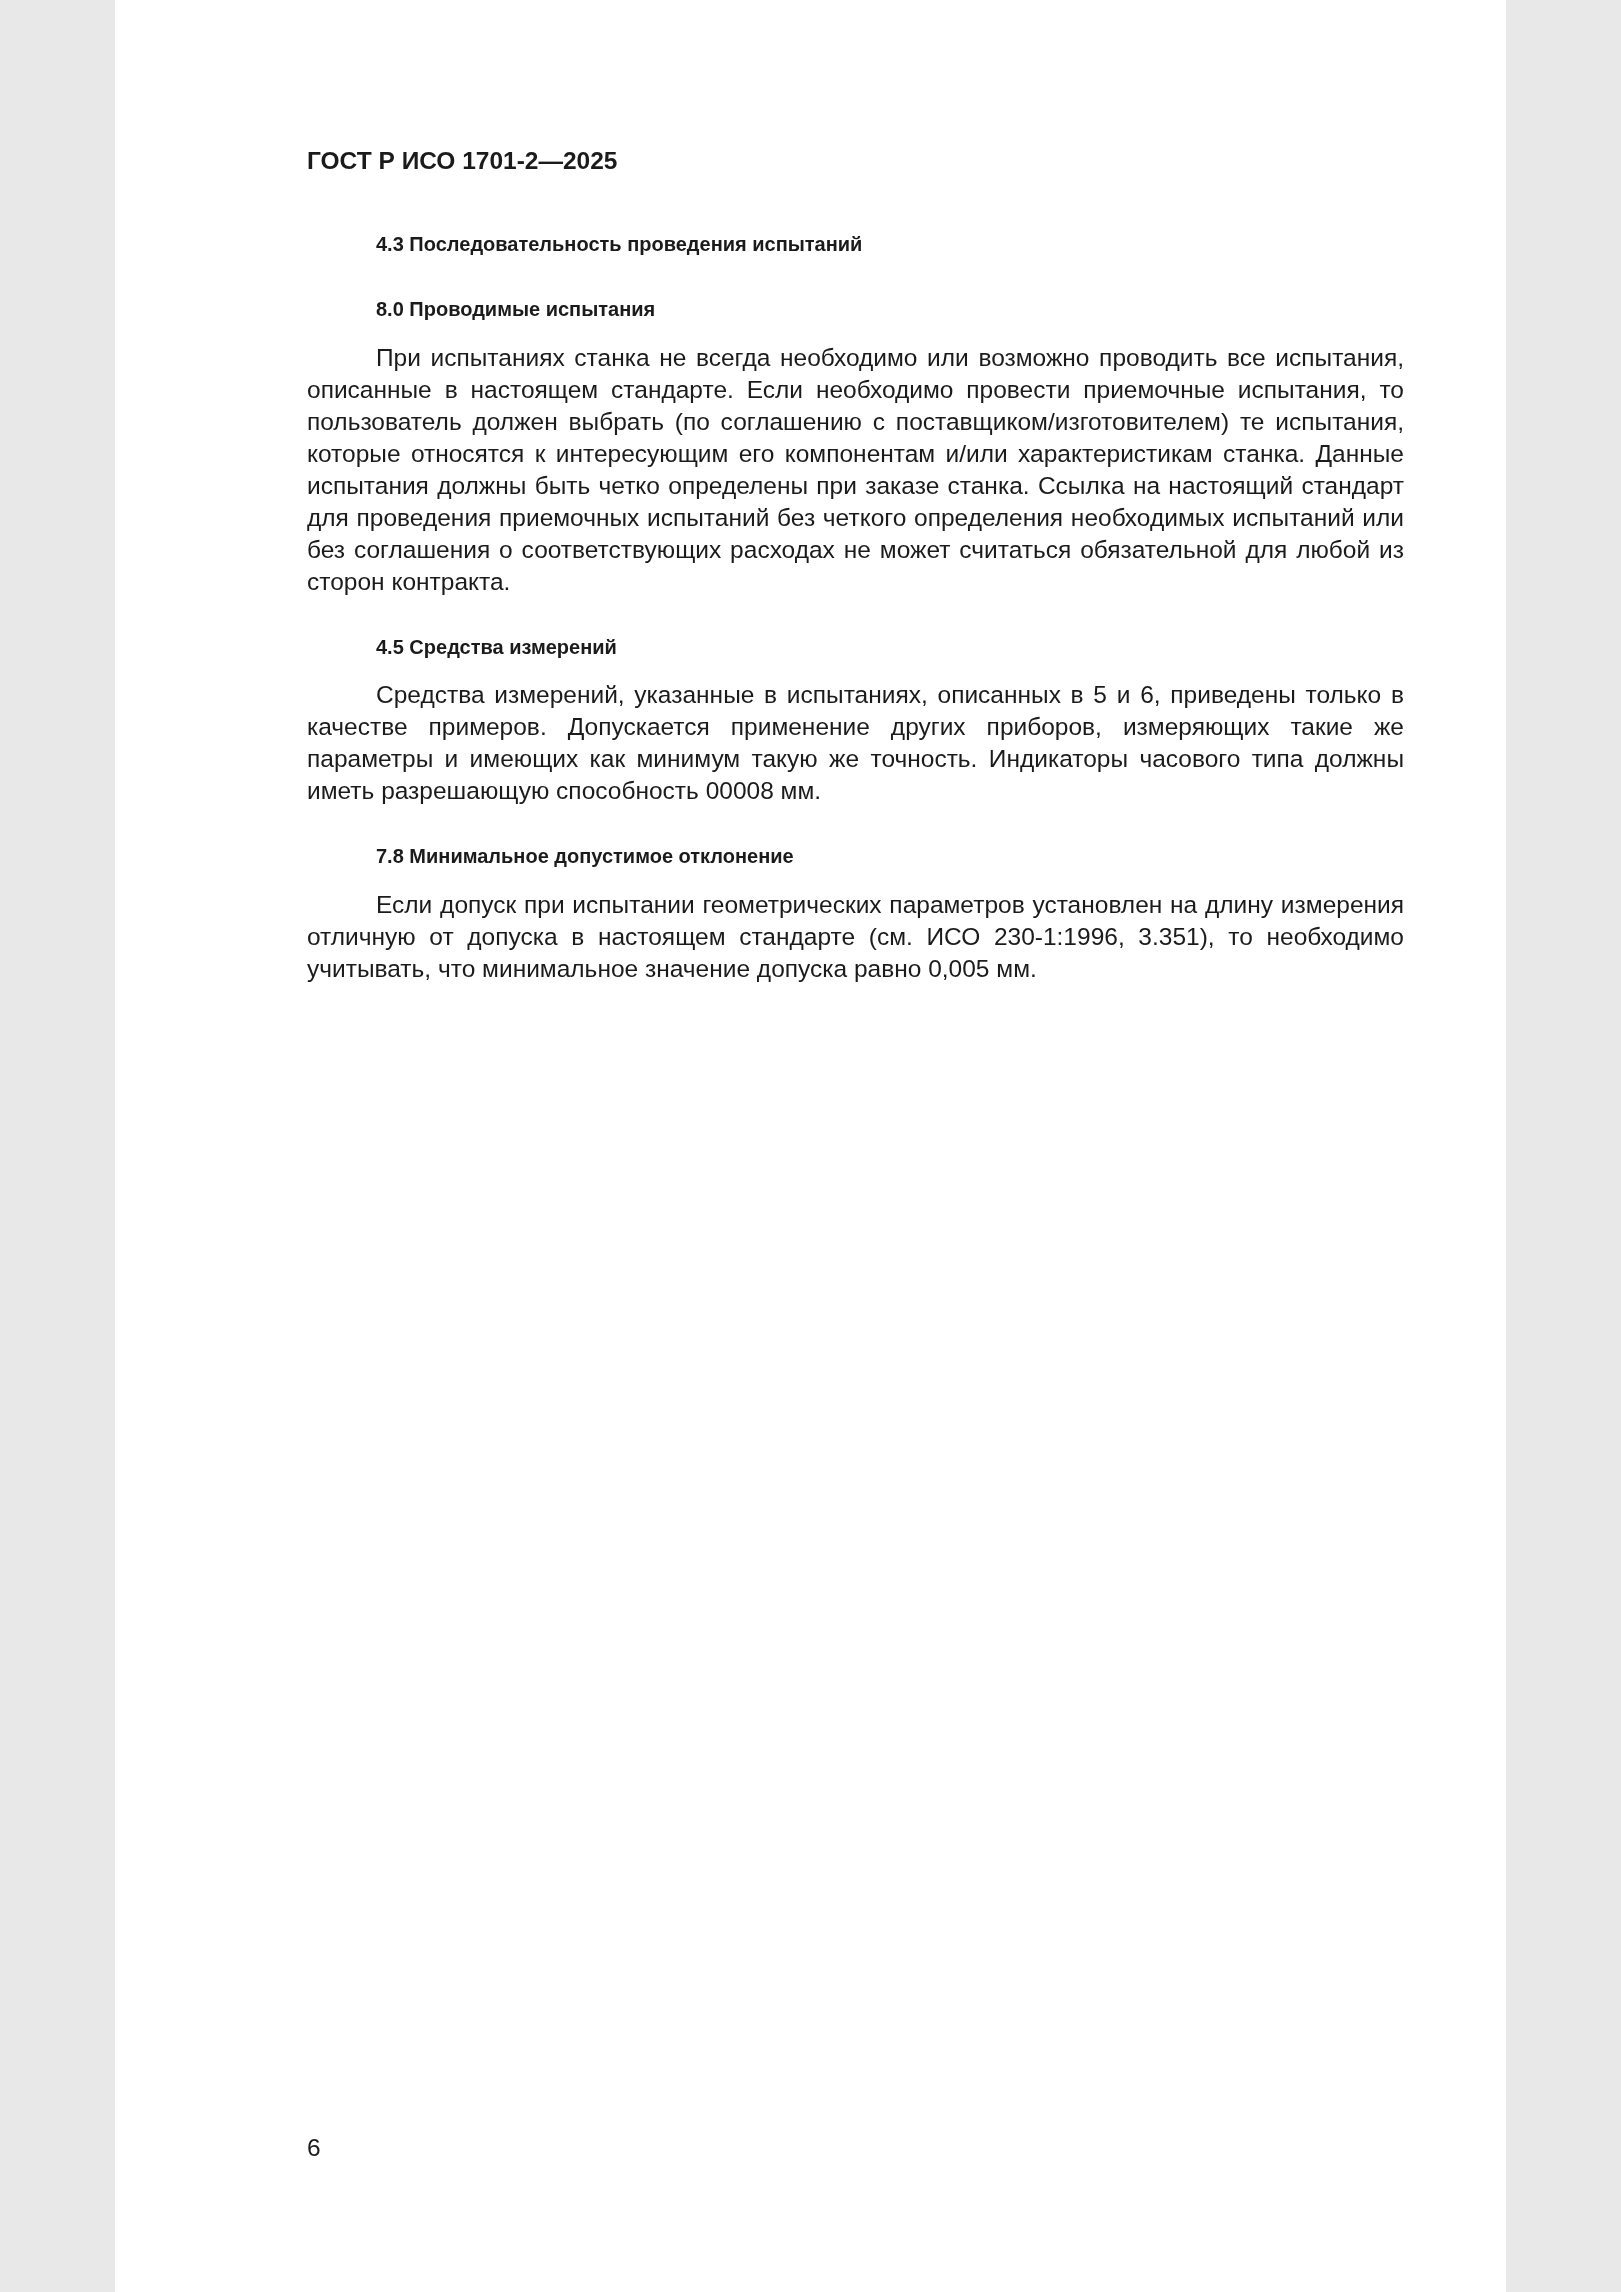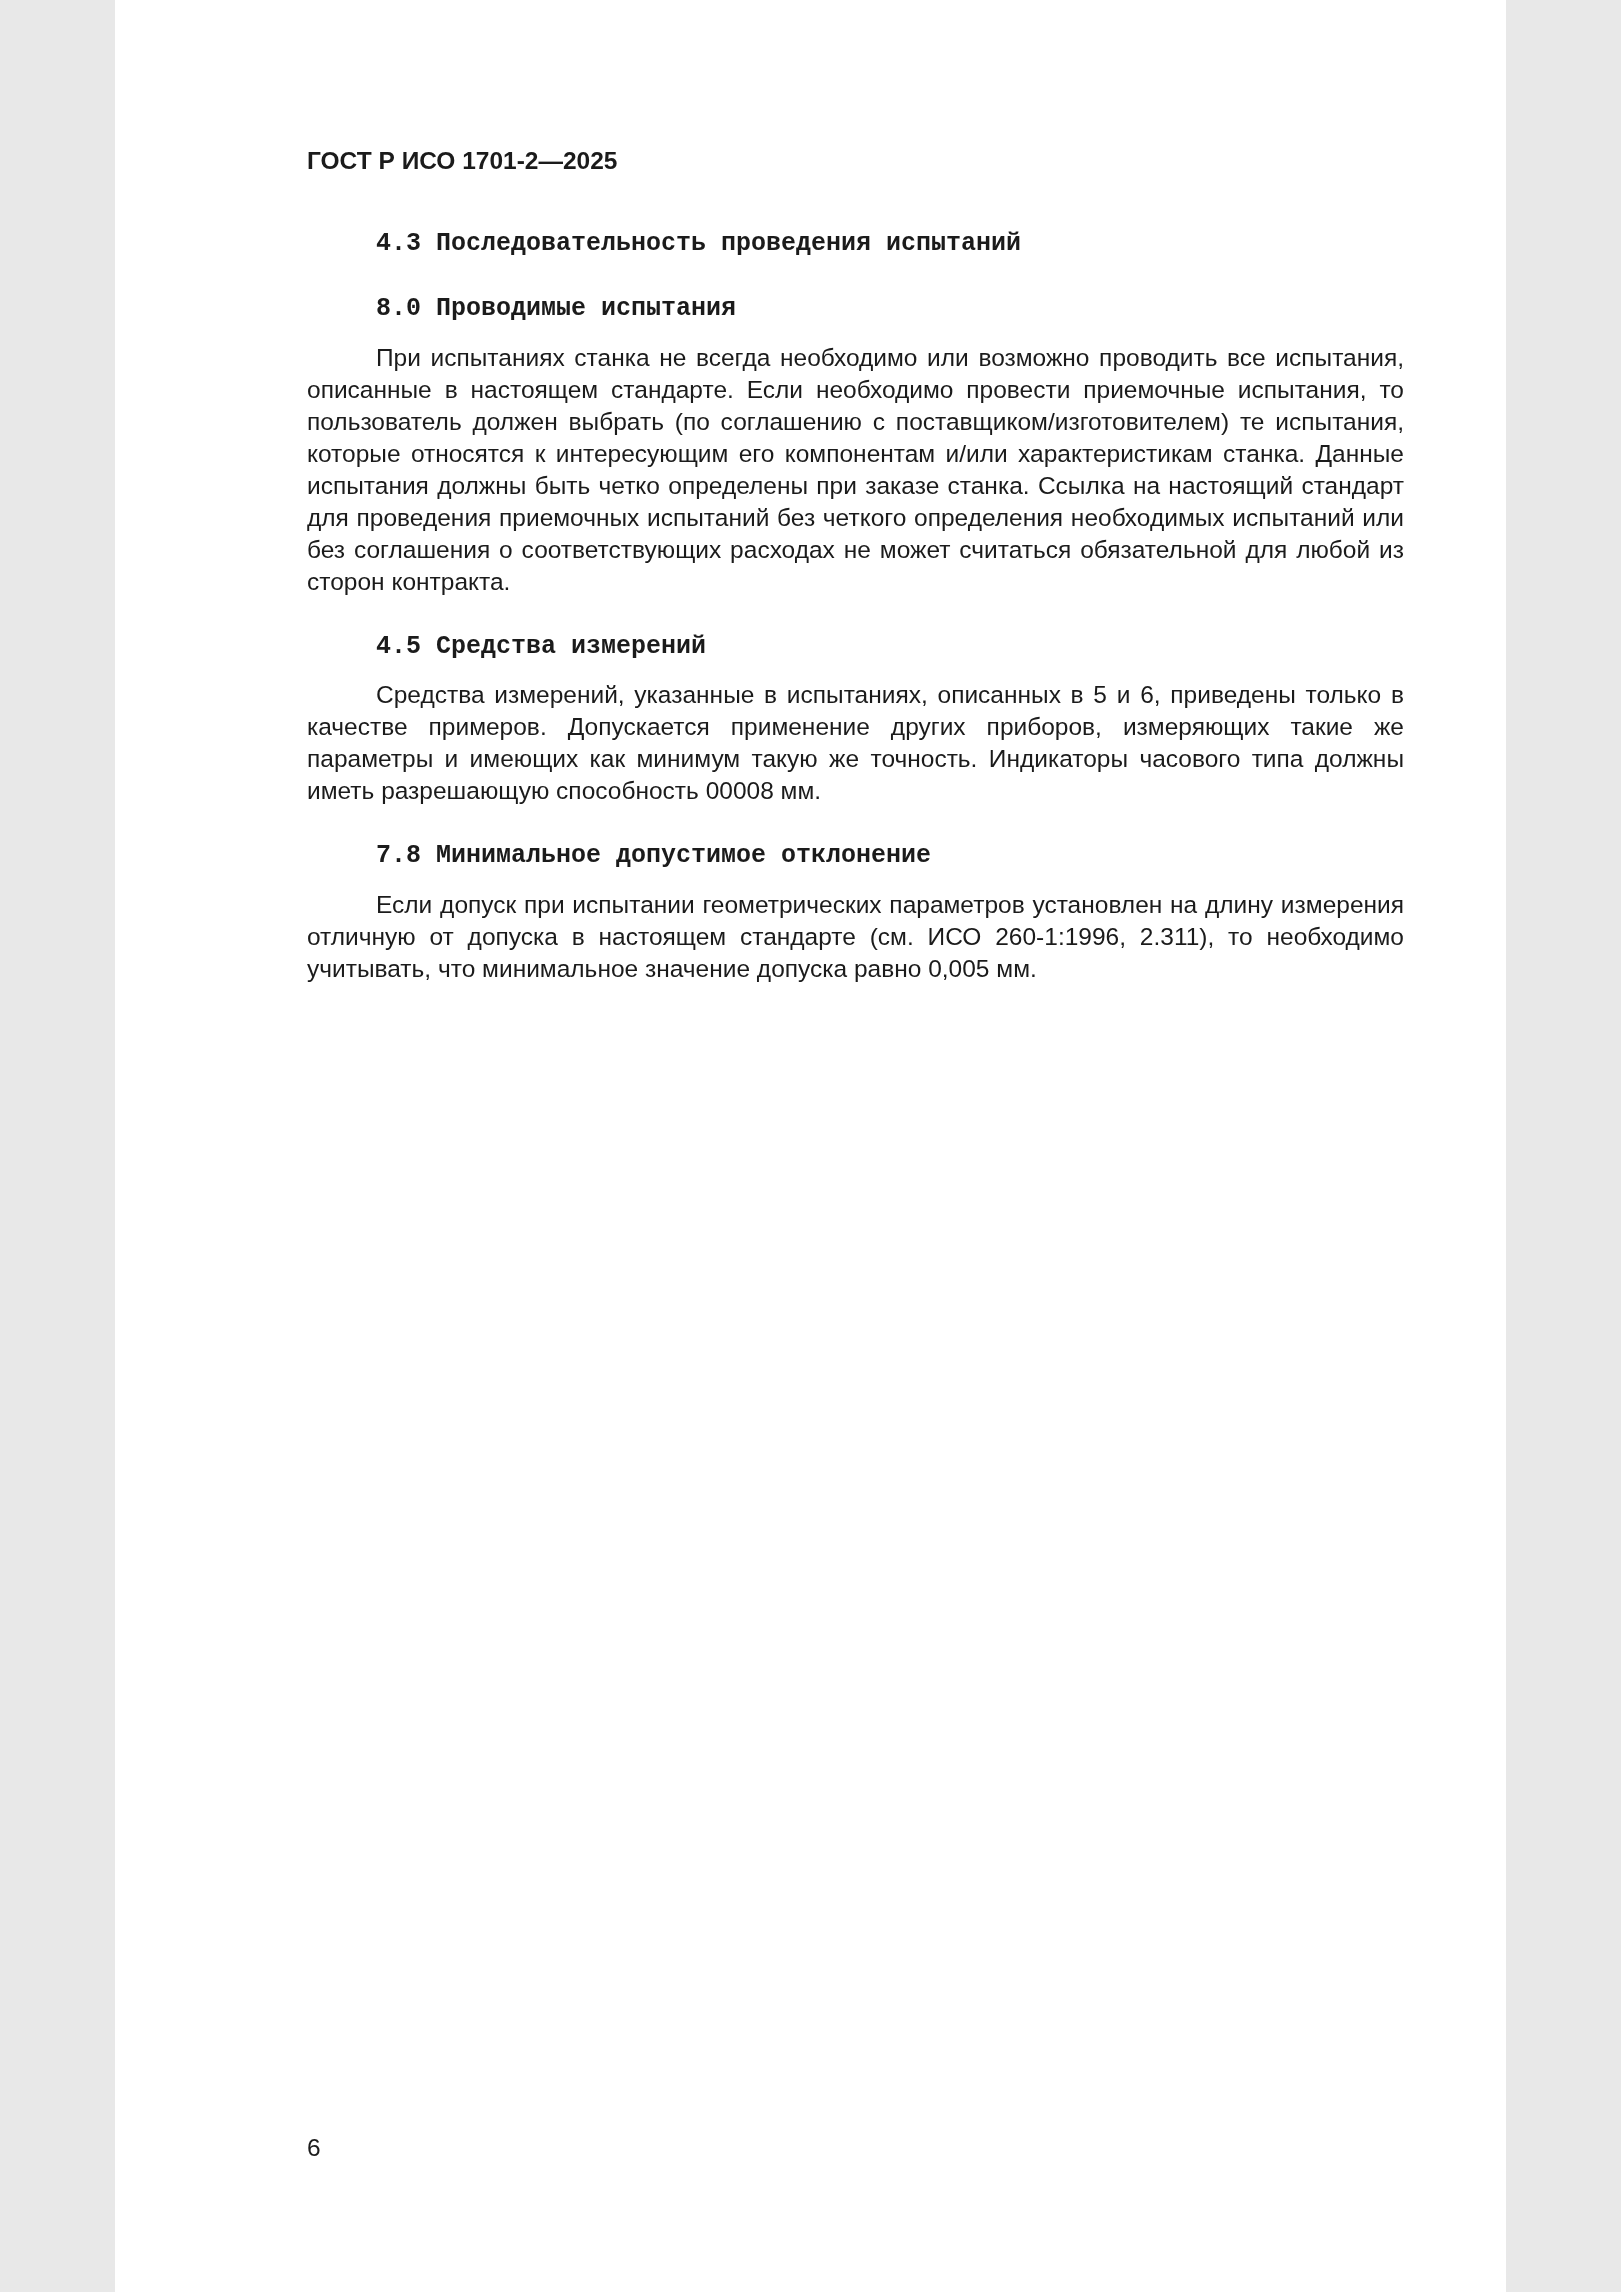--- a/index.html
+++ b/index.html
@@ -19,26 +19,25 @@
       font-size: 24.5px;
       line-height: 32px;
       color: #1b1b1b;
       overflow: hidden;
     }
     .doc-header {
       font-weight: bold;
       margin: 0 0 51px 0;
     }
     .section-heading {
-      font-size: 25px;
+      font-size: 20px;
       font-weight: bold;
       text-indent: 69px;
       margin: 33px 0 16.7px 0;
       line-height: 32px;
-      font-family: Liberation Mono, monospace;
     }
     .paragraph {
       margin: 0;
       text-align: justify;
       text-indent: 69px;
     }
     .page-number {
       position: absolute;
       left: 192px;
       bottom: 129px;
@@ -64,19 +63,19 @@
   <div class="section">
     <h2 class="section-heading">4.5 Средства измерений</h2>
     <p class="paragraph">Средства измерений, указанные в испытаниях, описанных в 5 и 6, приведены только в качестве примеров. Допускается применение других приборов, измеряющих такие же параметры и имеющих как минимум такую же точность. Индикаторы часового типа должны иметь разрешающую способность 00008 мм.</p>
   </div>
 
   <div class="section">
   </div>
 
   <div class="section">
     <h2 class="section-heading">7.8 Минимальное допустимое отклонение</h2>
-    <p class="paragraph">Если допуск при испытании геометрических параметров установлен на длину измерения отличную от допуска в настоящем стандарте (см. ИСО 260-1:1996, 2.311), то необходимо учитывать, что минимальное значение допуска равно 0,005 мм.</p>
+    <p class="paragraph">Если допуск при испытании геометрических параметров установлен на длину измерения отличную от допуска в настоящем стандарте (см. ИСО 230-1:1996, 3.351), то необходимо учитывать, что минимальное значение допуска равно 0,005 мм.</p>
   </div>
 
   <div class="page-number">6</div>
 
 </div>
 
 
 </body></html>

